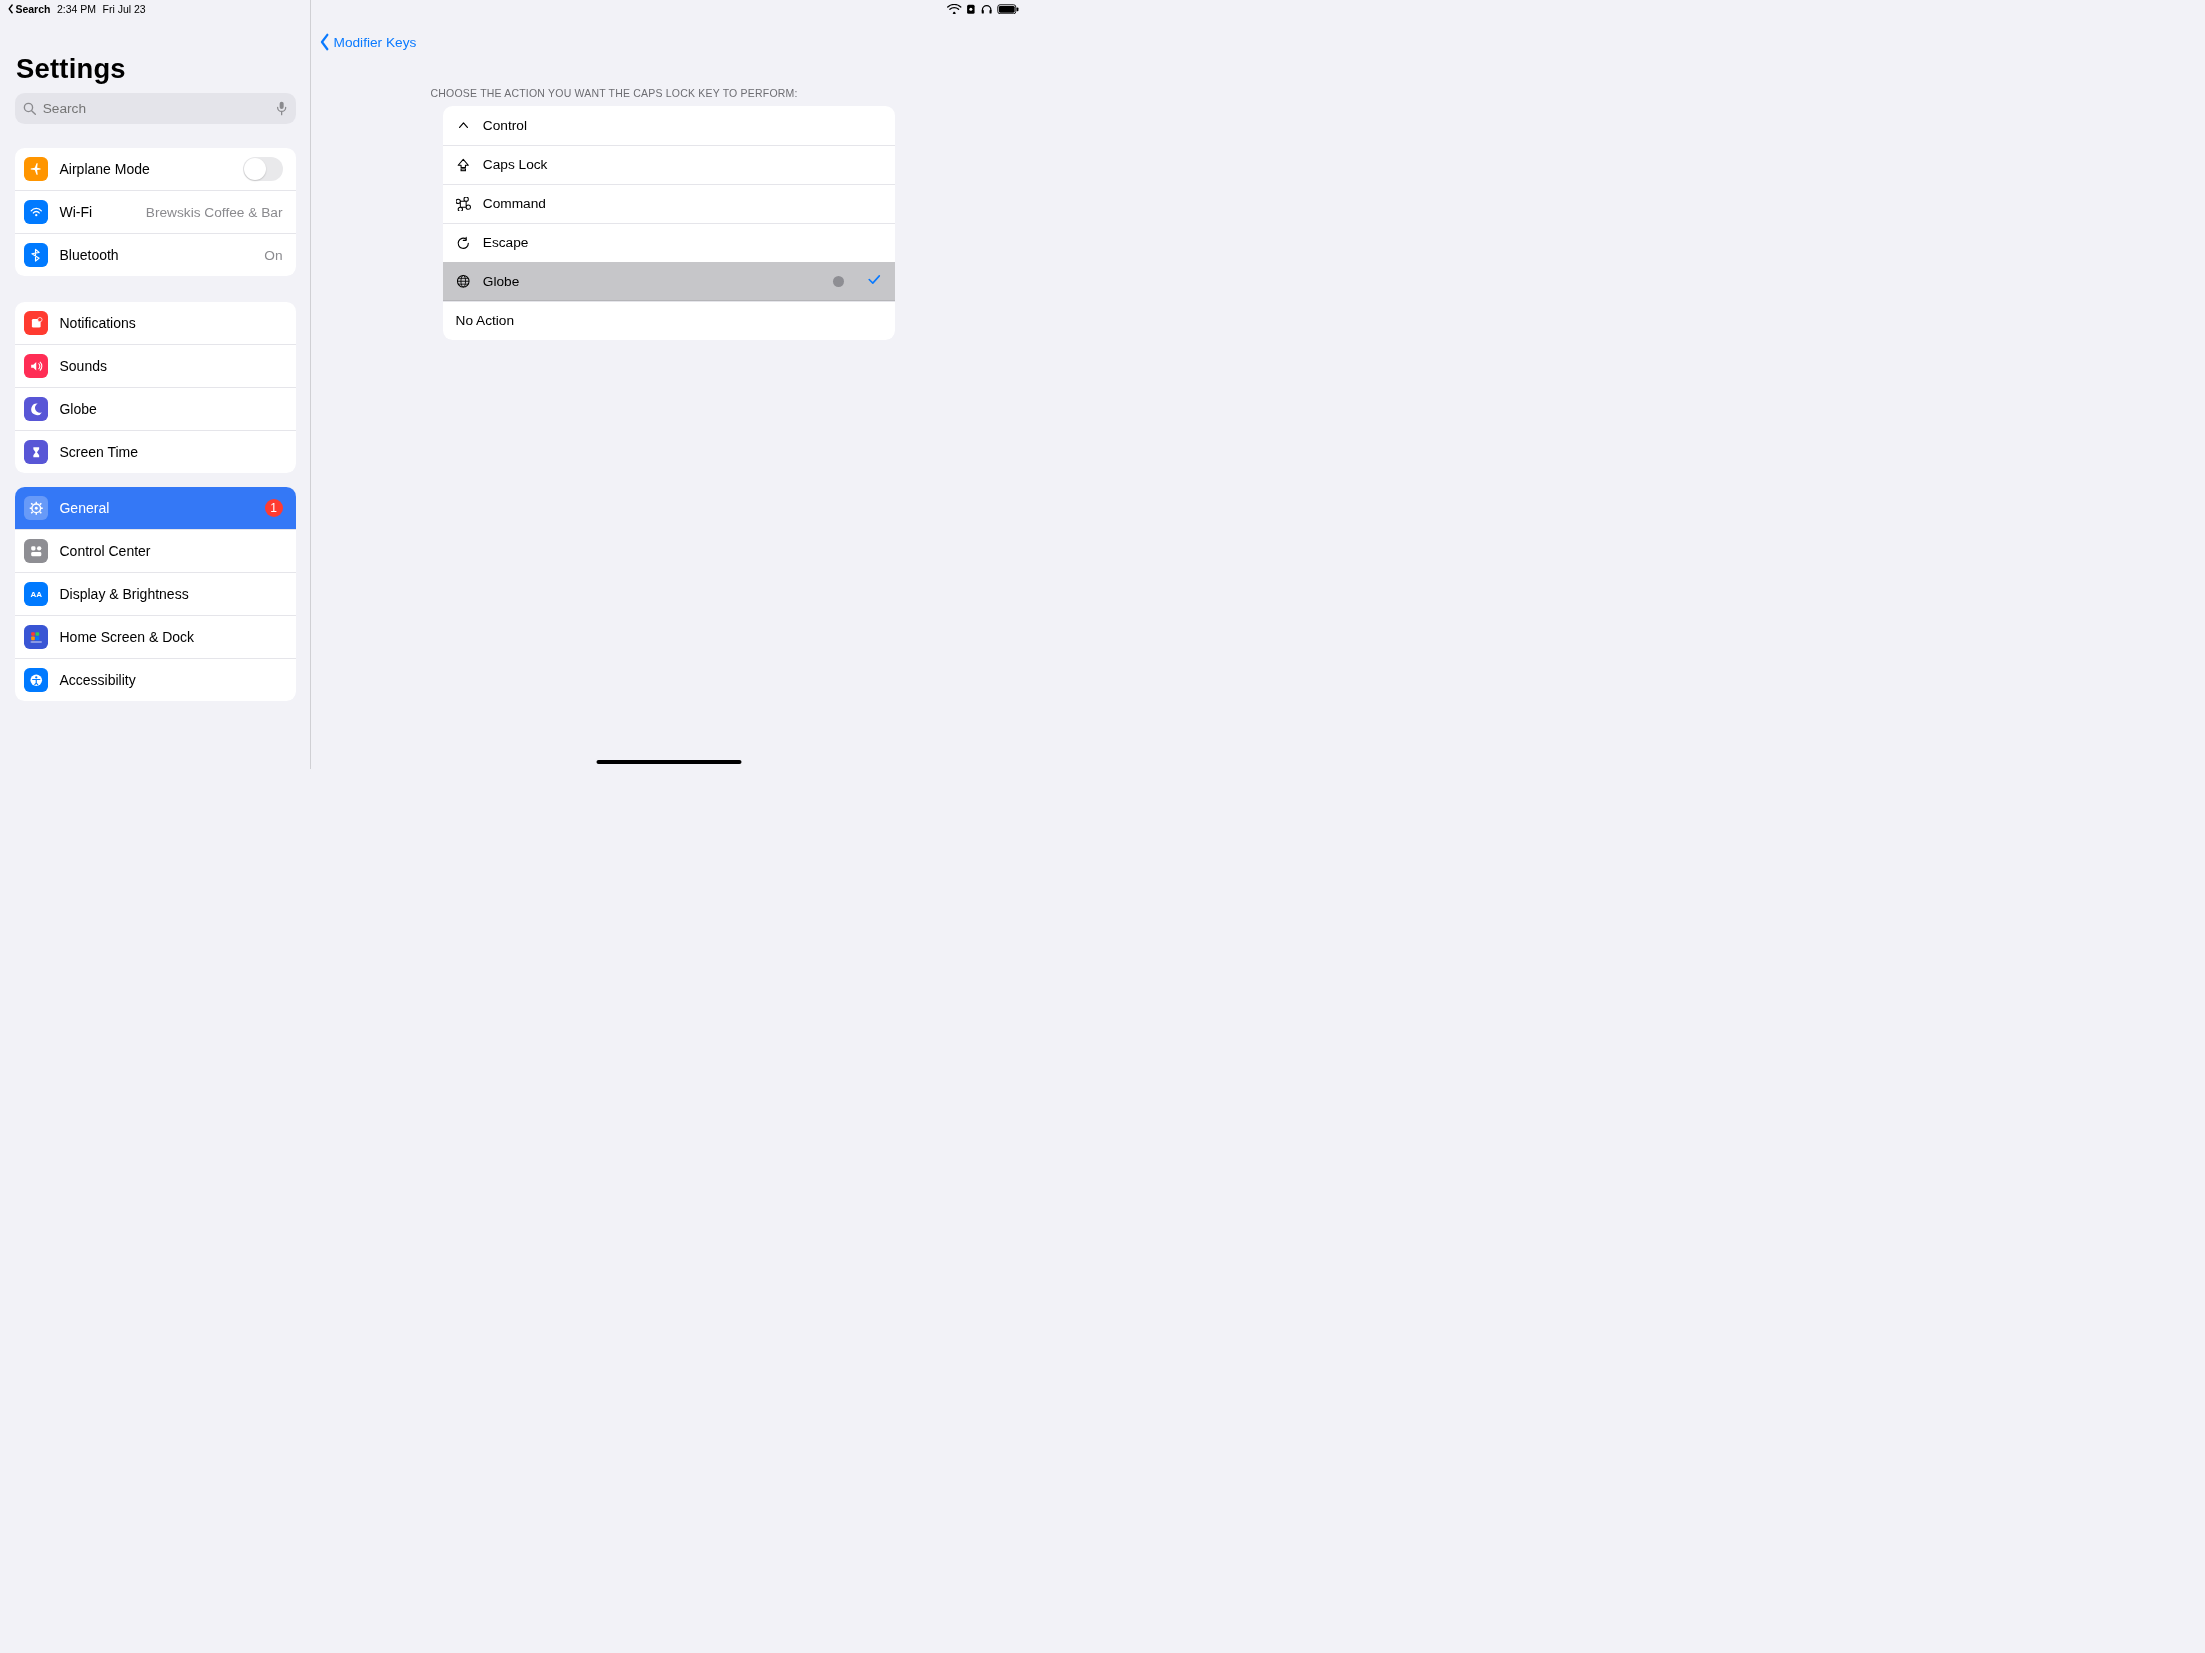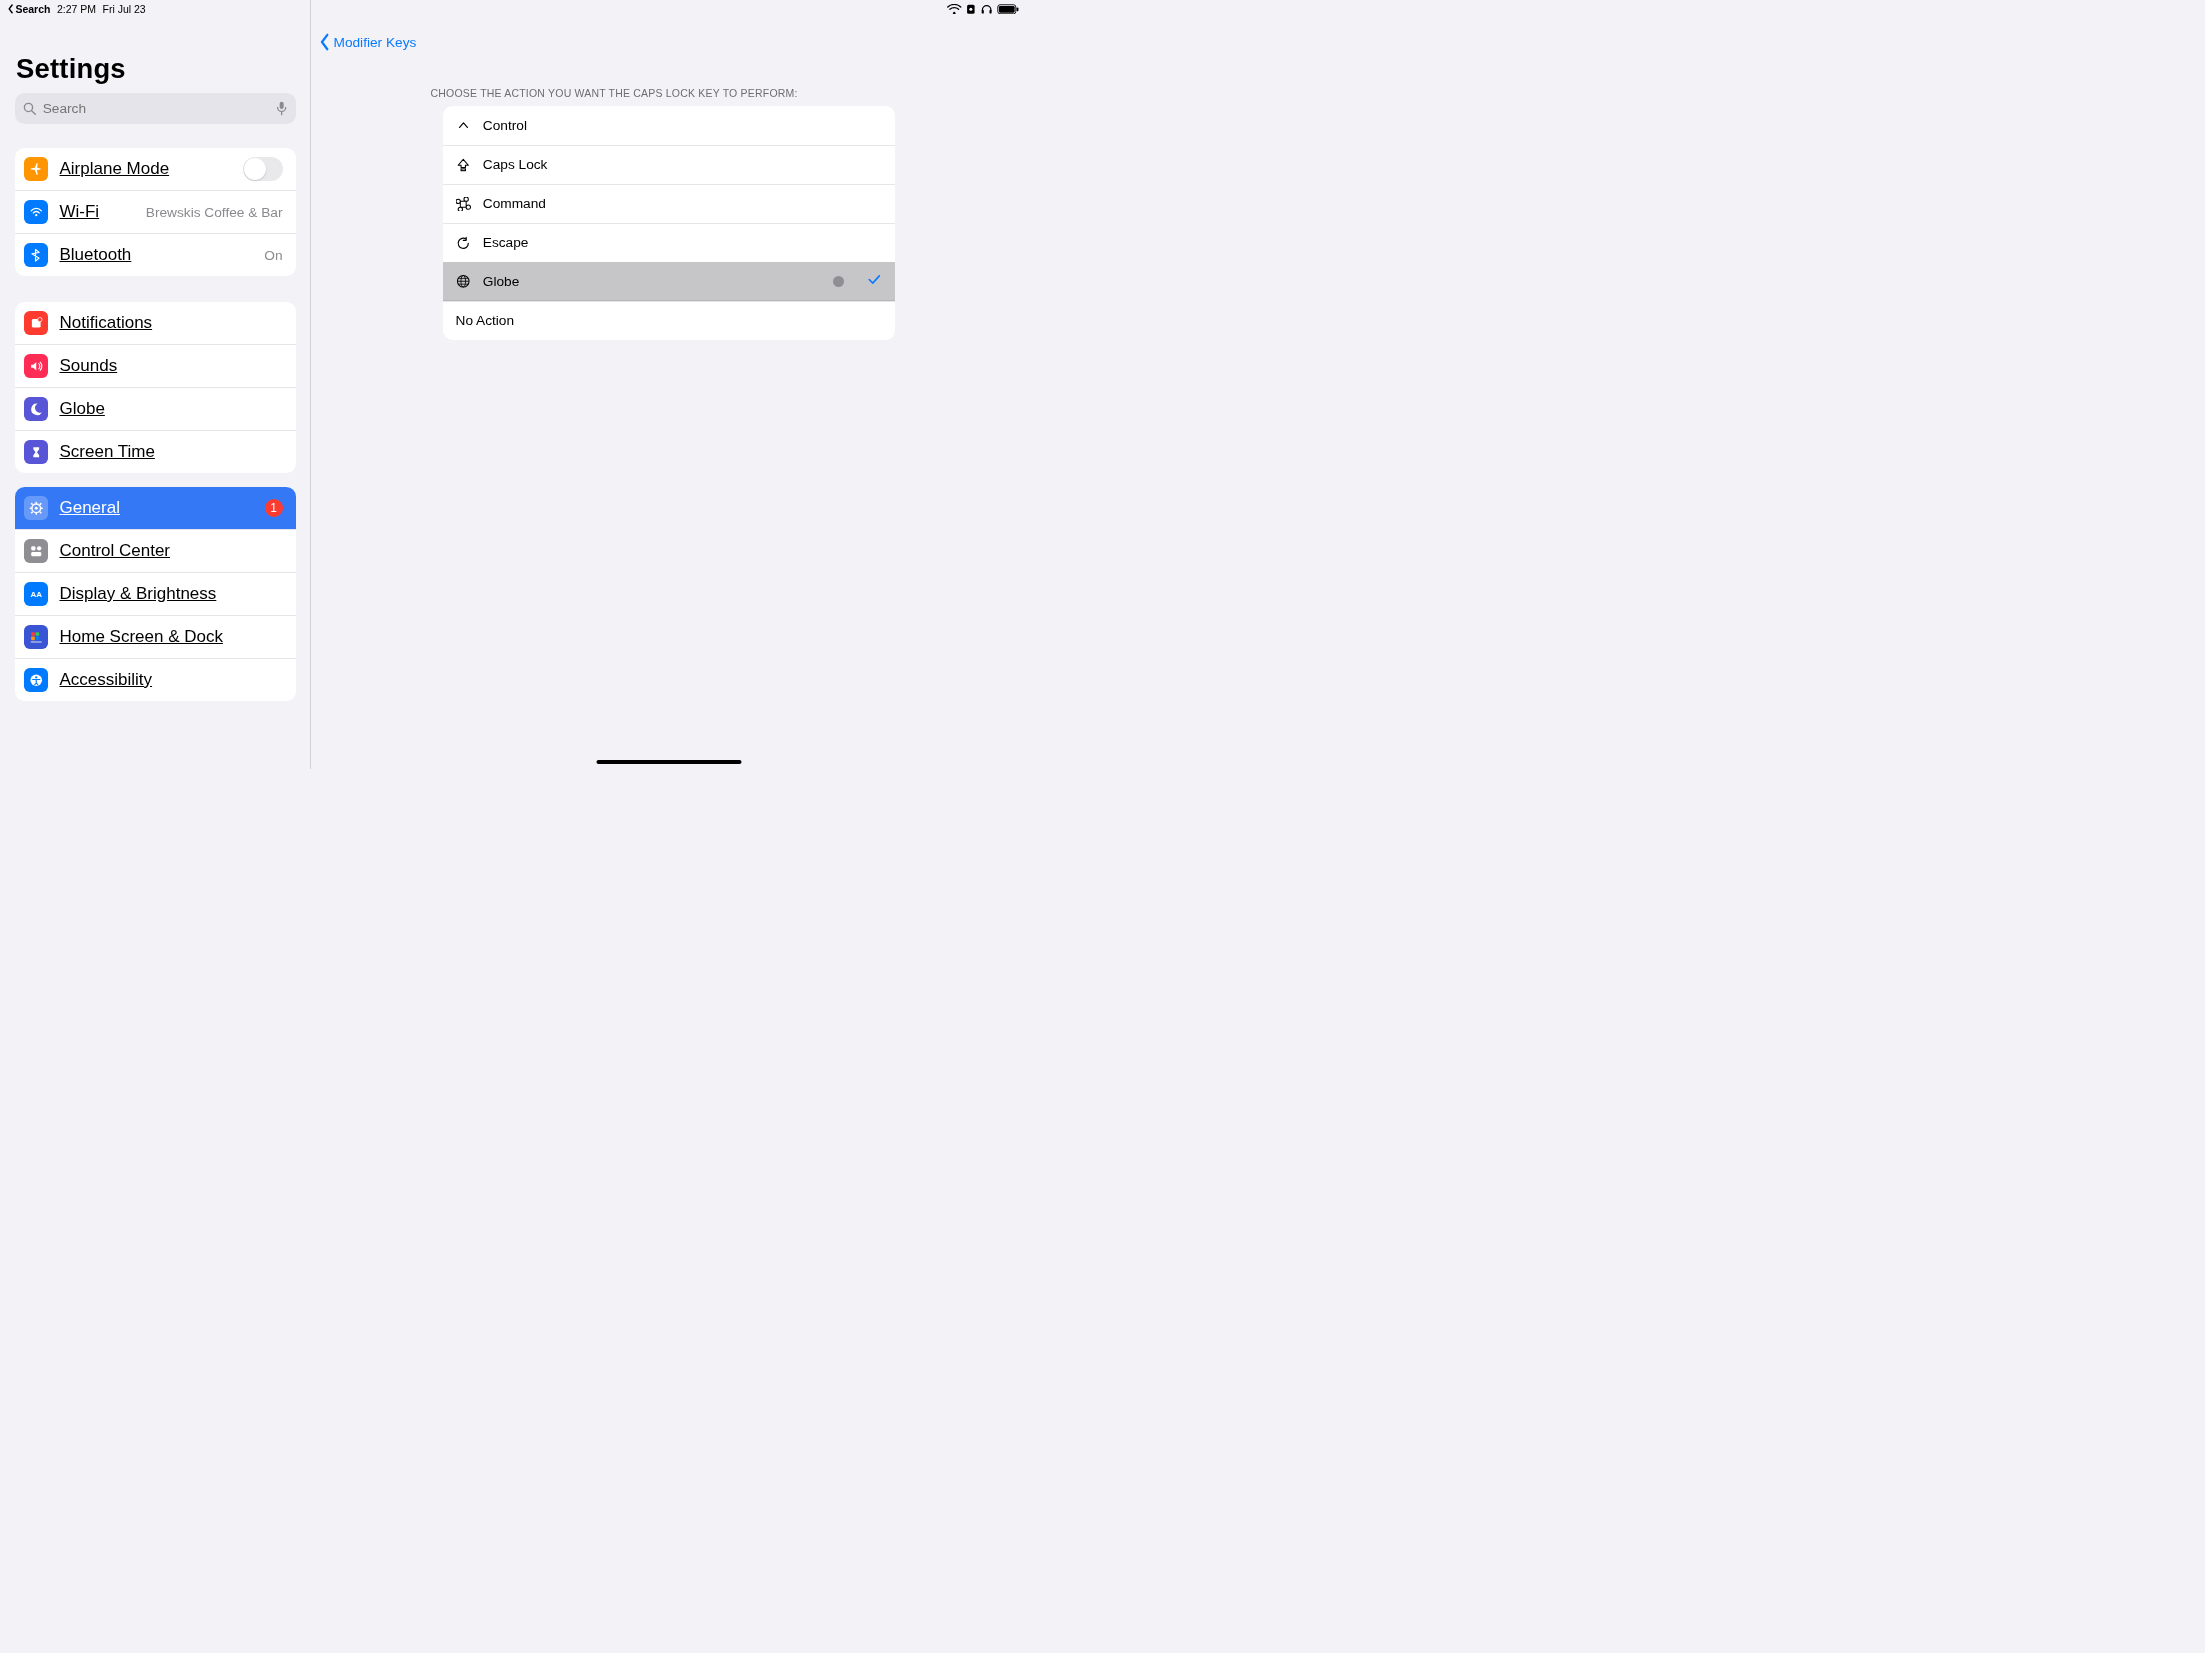--- a/index.html
+++ b/index.html
@@ -116,21 +116,21 @@
     min-height: 39px;
   }
   .card .row:first-child { border-top: none; }
   .row .icon {
     width: 24px; height: 24px;
     border-radius: 5.7px;
     display: flex; align-items: center; justify-content: center;
     flex: 0 0 24px;
   }
   .row .icon svg { width: 14.5px; height: 14.5px; fill: #fff; }
-  .row .label { flex: 1; font-size: 17px; text-decoration: underline; }
+  .row .label { flex: 1; font-size: 14px; }
   .row .value { color: #8a8a8e; font-size: 13.7px; }
   .row.selected {
     background: #3478f6;
     color: #fff;
     border-top-color: transparent;
   }
   .row.selected .label { color: #fff; }
   .row.selected .icon { background: rgba(255,255,255,.25) !important; }
   .badge {
     background: #ff3b30;
@@ -221,21 +221,21 @@
 <body>
 
 <div class="status-bar">
   <div class="status-left">
     <span class="breadcrumb-back">
       <svg width="7.3" height="9.7" viewBox="0 0 12 20">
           <path d="M9 2 L3 10 L9 18" stroke="#000" stroke-width="3" fill="none" stroke-linecap="round" stroke-linejoin="round"></path>
         </svg>
       <span>Search</span>
     </span>
-    <span>2:27 PM</span>
+    <span>2:34 PM</span>
     <span>Fri Jul 23</span>
   </div>
   <div class="status-right">
     <svg width="14.5" height="10.5" viewBox="0 0 20 14">
         <path d="M10 13 a1.6 1.6 0 1 0 0.001 0 M4 7 a9 9 0 0 1 12 0 M1 4 a13 13 0 0 1 18 0" fill="none" stroke="#000" stroke-width="1.8" stroke-linecap="round"></path>
         <circle cx="10" cy="12" r="1.6" fill="#000"></circle>
       </svg>
     <svg width="9.7" height="10.5" viewBox="0 0 12 14">
         <rect x="1" y="1" width="10" height="12" rx="2" fill="#000"></rect>
         <circle cx="6" cy="7" r="2" fill="#fff"></circle>

